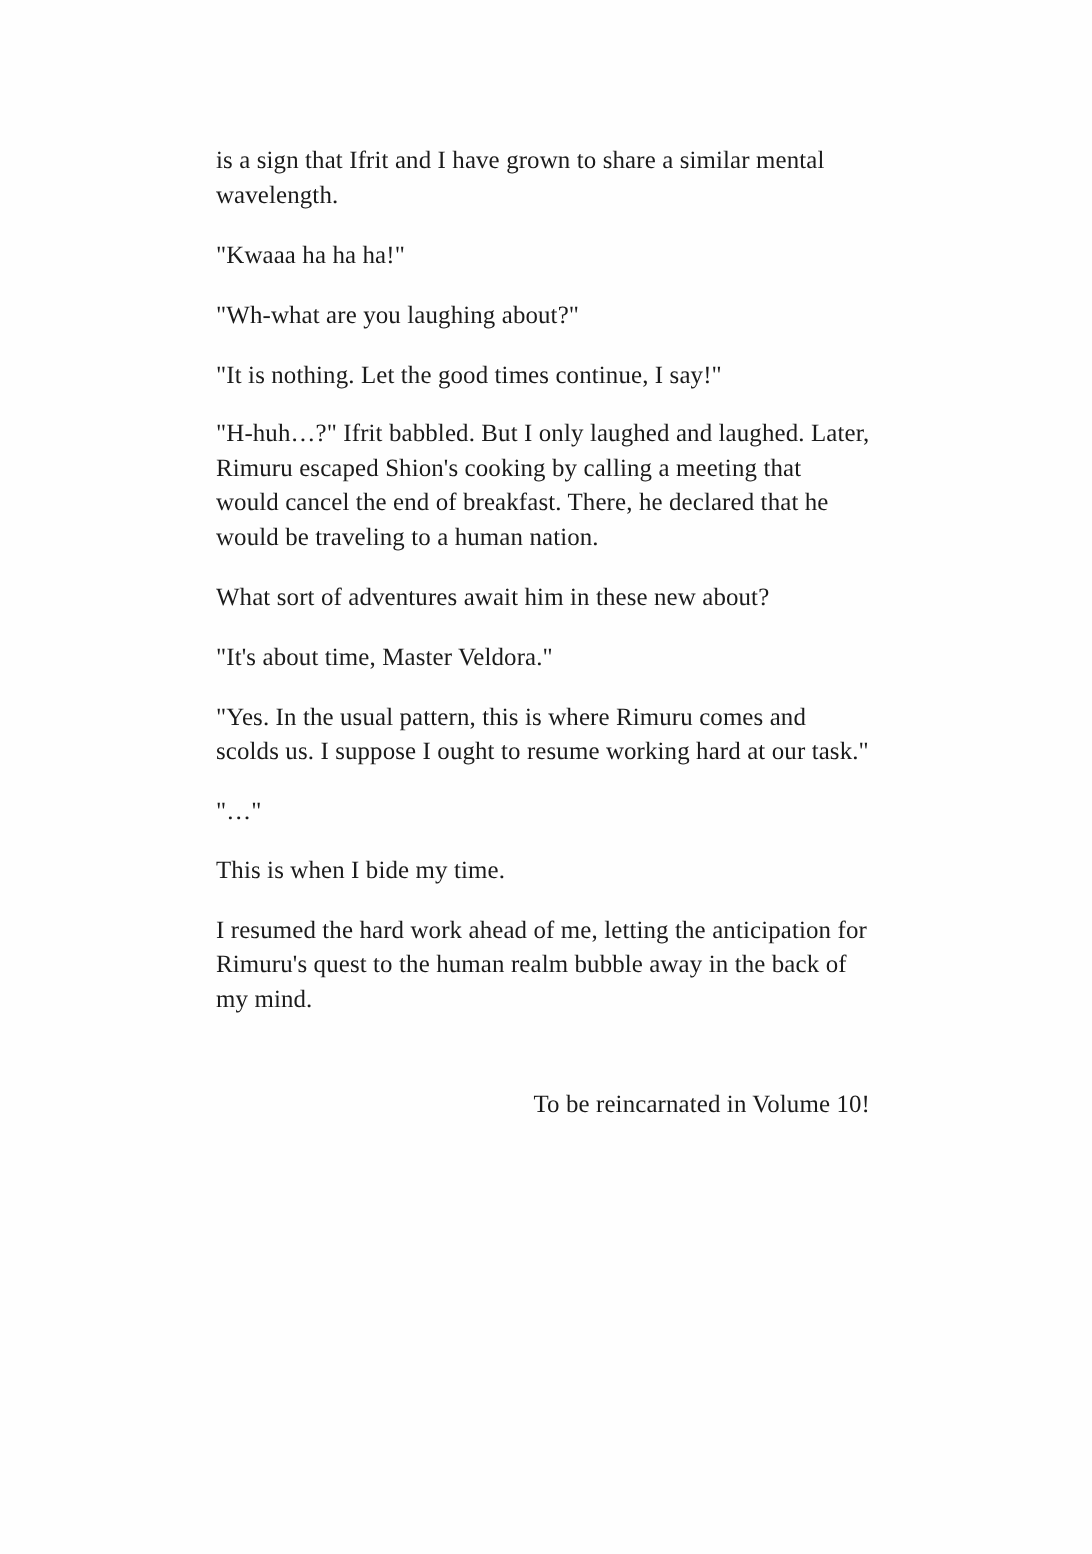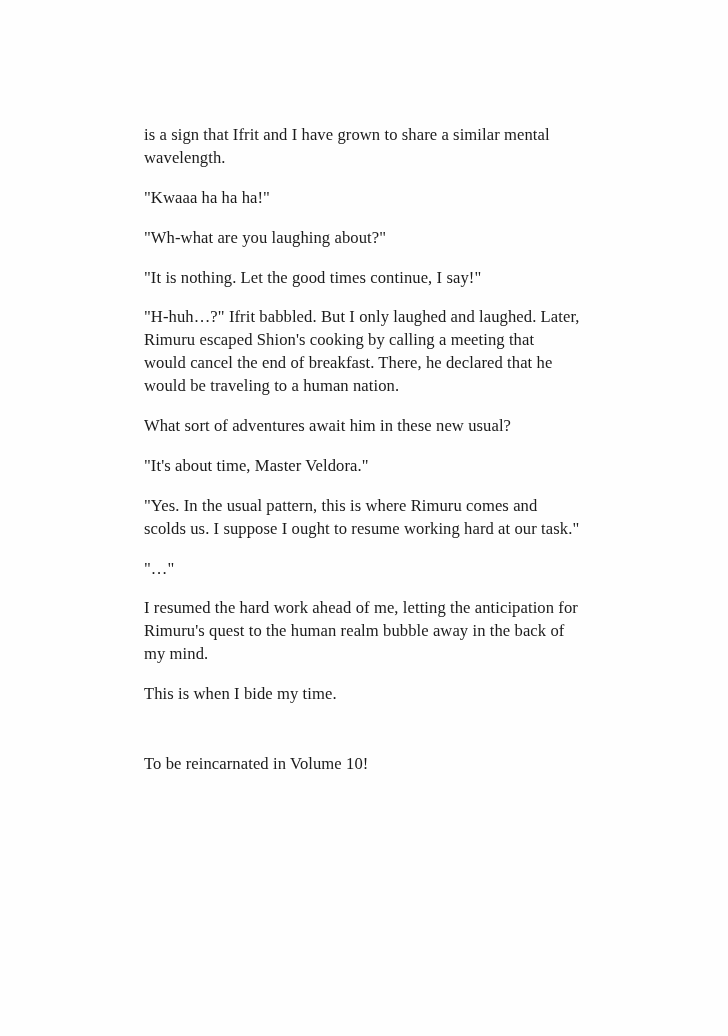--- a/index.html
+++ b/index.html
@@ -17,49 +17,50 @@
   .page {
     position: relative;
     width: 728px;
     height: 1036px;
     background: #fefefe;
     box-sizing: border-box;
   }
   .text-column {
     position: absolute;
     left: 144px;
-    top: 124px;
+    top: 96px;
     width: 436px;
   }
   .para {
     font-size: 16.6px;
     line-height: 1.38;
     margin: 0 0 17px 0;
     text-align: left;
     letter-spacing: 0.005em;
     color: #1b1b1b;
   }
   .para:last-child {
     margin-bottom: 0;
   }
   .closing {
     margin-top: 47px;
+    text-align: right;
   }
 </style>
 </head>
 <body>
 
 <div class="page">
   <div class="text-column">
     <p class="para">is a sign that Ifrit and I have grown to share a similar mental wavelength.</p>
     <p class="para">"Kwaaa ha ha ha!"</p>
     <p class="para">"Wh-what are you laughing about?"</p>
     <p class="para">"It is nothing. Let the good times continue, I say!"</p>
     <p class="para">"H-huh…?" Ifrit babbled. But I only laughed and laughed. Later, Rimuru escaped Shion's cooking by calling a meeting that would cancel the end of breakfast. There, he declared that he would be traveling to a human nation.</p>
-    <p class="para">What sort of adventures await him in these new usual?</p>
+    <p class="para">What sort of adventures await him in these new about?</p>
     <p class="para">"It's about time, Master Veldora."</p>
     <p class="para">"Yes. In the usual pattern, this is where Rimuru comes and scolds us. I suppose I ought to resume working hard at our task."</p>
     <p class="para">"…"</p>
+    <p class="para">This is when I bide my time.</p>
     <p class="para">I resumed the hard work ahead of me, letting the anticipation for Rimuru's quest to the human realm bubble away in the back of my mind.</p>
-    <p class="para">This is when I bide my time.</p>
     <p class="para closing">To be reincarnated in Volume 10!</p>
   </div>
 </div>
 
 </body></html>

